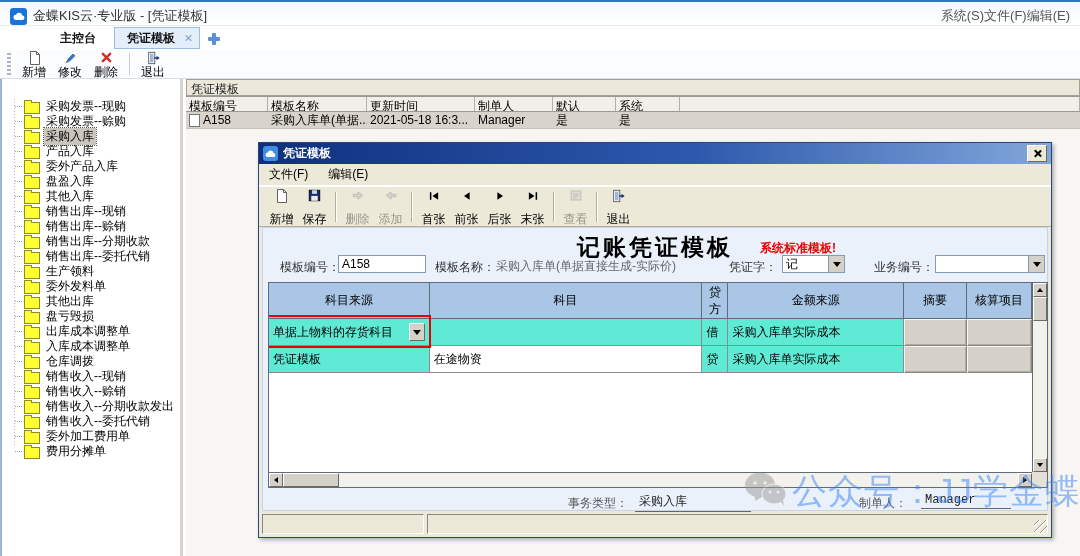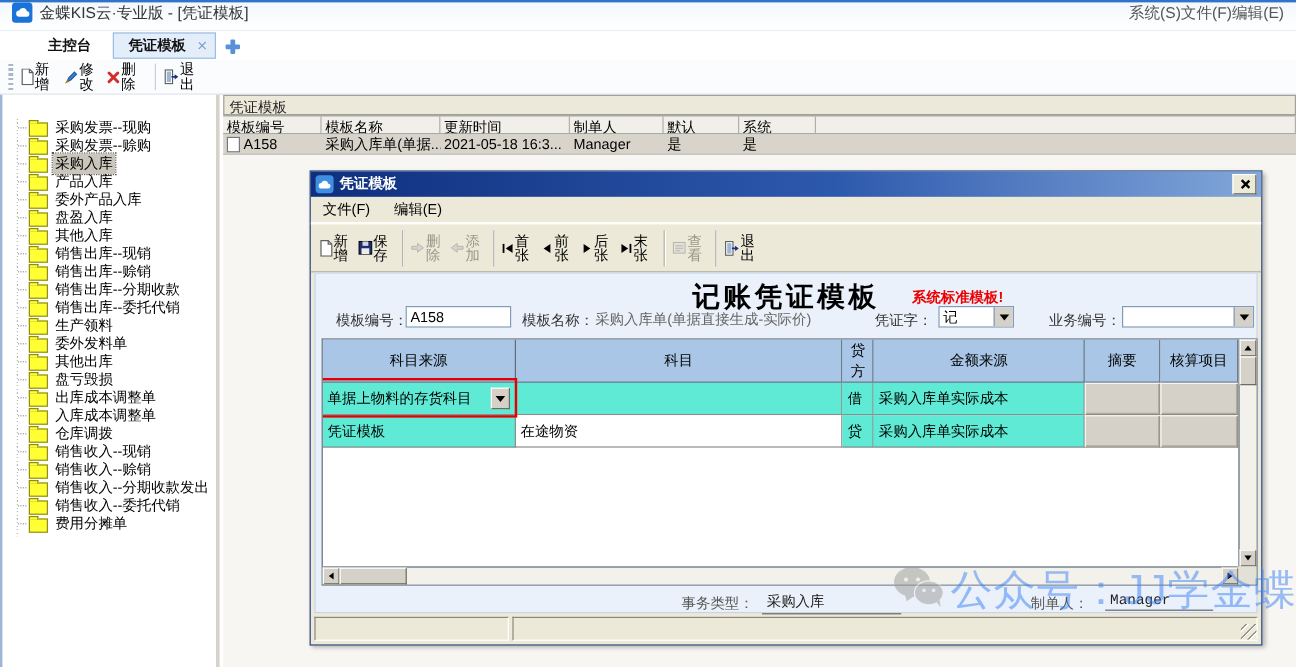--- a/index.html
+++ b/index.html
@@ -1,40 +1,40 @@
 <!DOCTYPE html>
 <html><head>
 <meta charset="utf-8">
 <style>
   html,body{margin:0;padding:0}
   body{width:1080px;height:556px;position:relative;overflow:hidden;background:#fff;
        font-family:"Liberation Sans","DejaVu Sans",sans-serif;font-size:12px;color:#000}
   
   .titlebar{position:absolute;top:0;left:0;right:0;height:26px;box-sizing:border-box;
     background:linear-gradient(#f3f8fd,#ffffff);border-top:2px solid #2f74c9;
-    display:flex;align-items:flex-start;padding:0 10px;border-bottom:1px solid #e7edf5}
+    display:flex;align-items:flex-end;padding:0 10px;border-bottom:1px solid #e7edf5}
   .app-icon{width:17px;height:17px;border-radius:3px;background:#1a73d9;margin-right:6px;
     display:flex;align-items:center;justify-content:center;flex:none}
   .app-title{font-size:13px;color:#333}
   .titlebar-menus{margin-left:auto;display:flex;color:#555;font-size:13px}
   .menu-item{cursor:default}
   
   .tabstrip{position:absolute;top:26px;left:0;right:0;height:24px;background:#fff;
-    display:flex;align-items:center;padding-left:28px;gap:6px;box-sizing:border-box}
+    display:flex;align-items:center;padding-left:48px;gap:6px;box-sizing:border-box}
   .tab{height:20px;display:flex;align-items:center;padding:0 12px;font-weight:bold;color:#111}
   .tab.active{background:#e4eefb;border:1px solid #9cbde2;padding-right:4px}
   .tab-close{width:14px;height:14px;margin-left:6px;display:flex;align-items:center;justify-content:center;color:#7d9cc0;font-size:12px;line-height:1}
   .plus-icon{width:15px;height:15px;position:relative;flex:none}
   .plus-icon::before,.plus-icon::after{content:"";position:absolute;background:#5b8fd9;left:6px;top:2px;width:4px;height:12px;border-radius:1px}
   .plus-icon::after{transform:rotate(90deg)}
   
   .main-toolbar{position:absolute;top:50px;left:0;right:0;height:28px;background:#fbfcfe;
     border-bottom:1px solid #d7dde6;display:flex;align-items:center;padding-left:2px}
   .tb-handle{width:4px;height:22px;margin:0 5px;background:repeating-linear-gradient(to bottom,#aab6c6 0 2px,transparent 2px 4px);flex:none}
-  .tbtn{display:flex;flex-direction:row;align-items:center;justify-content:space-between;width:36px;height:27px;line-height:12px;font-size:12px}
+  .tbtn{display:flex;flex-direction:column;align-items:center;justify-content:space-between;width:36px;height:27px;line-height:12px;font-size:12px}
   .tbtn .icon{height:14px;display:flex;align-items:center;justify-content:center}
   .tbtn.disabled{color:#9a978c}
   .tbtn.disabled svg{opacity:.55;filter:grayscale(1)}
   .tsep{width:1px;height:22px;background:#c9cfd8;margin:0 5px}
   .icon svg{display:block}
   
   .content{position:absolute;top:79px;left:0;right:0;bottom:0;background:#fff}
   .sidebar{position:absolute;left:0;top:0;bottom:0;width:183px;background:#fff;border-right:3px solid #d7d3ca;box-sizing:border-box;border-left:2px solid #9db6d6}
   .panel-header{height:17px;background:#ece9db;border:1px solid #a3a099;font-size:12px;padding:1px 4px;box-sizing:border-box;color:#222}
   .tree{position:absolute;top:20px;left:3px;right:1px;bottom:2px;overflow:hidden;
@@ -281,20 +281,24 @@
         <div class="tree-item">
           <span class="folder"></span>
           <span class="lbl">销售收入--分期收款发出</span>
         </div>
         <div class="tree-item">
           <span class="folder"></span>
           <span class="lbl">销售收入--委托代销</span>
         </div>
         <div class="tree-item">
           <span class="folder"></span>
+          <span class="lbl">委外加工费用单</span>
+        </div>
+        <div class="tree-item">
+          <span class="folder"></span>
           <span class="lbl">费用分摊单</span>
         </div>
       </div>
   </div>
   <div class="main-pane">
     <div class="panel-header">凭证模板</div>
     <div class="list-header-row" id="list-cols-host">
         <span class="lh-cell" style="width: 82px;">模板编号</span>
         <span class="lh-cell" style="width: 99px;">模板名称</span>
         <span class="lh-cell" style="width: 108px;">更新时间</span>

